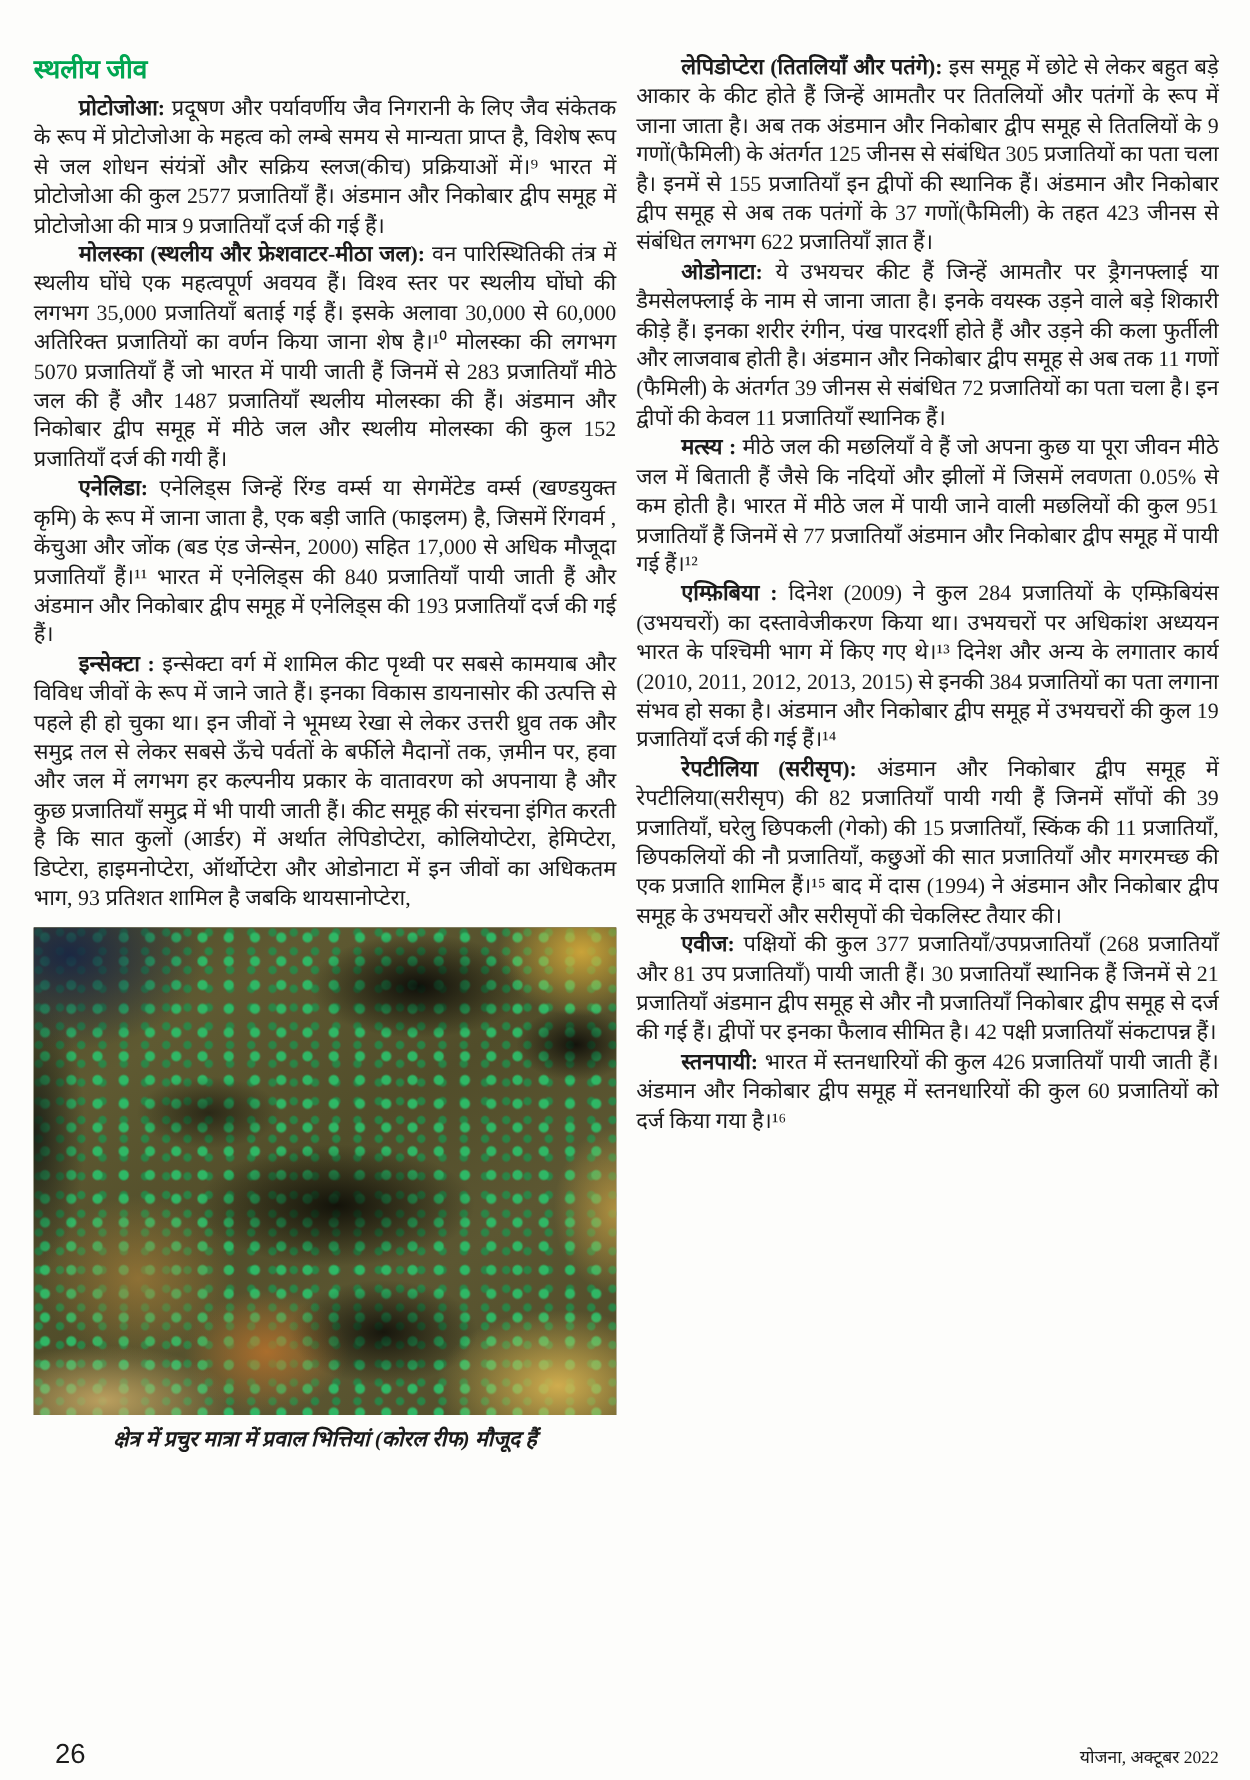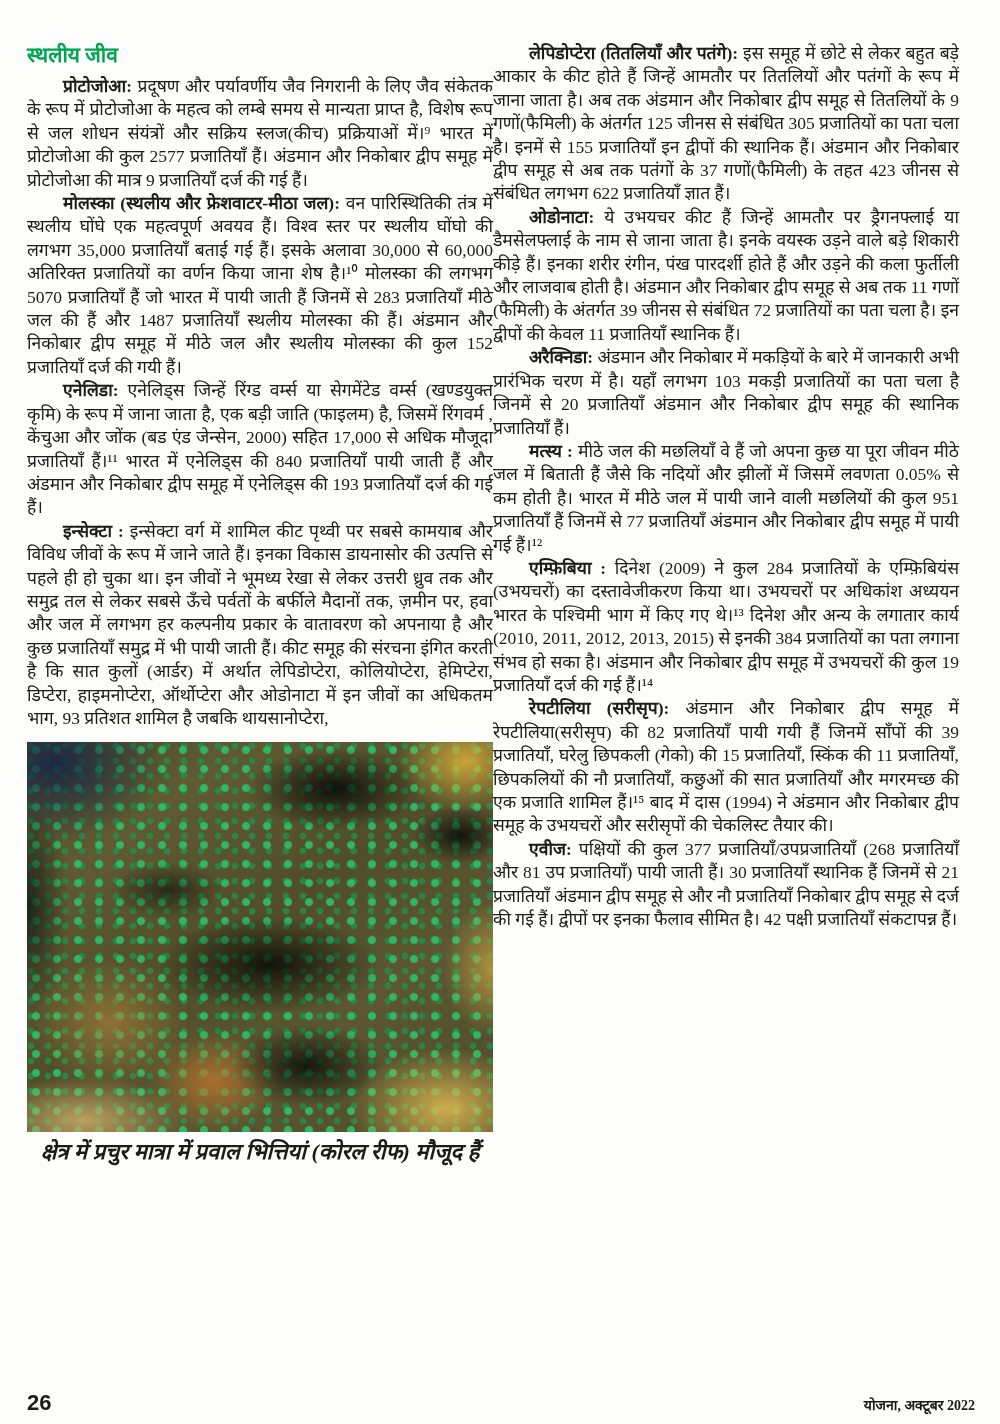--- a/index.html
+++ b/index.html
@@ -7,20 +7,21 @@
     position:relative;
     width:1000px;height:1424px;
     margin:0 auto;
     background:#fdfdfb;
     font-family:"Liberation Serif", serif;
     color:#1b1b1b;
     overflow:hidden;
   }
   .columns{
     display:flex;
+    gap:16px;
     padding:42px 25px 0 27px;
   }
   .col{width:466px;}
   .heading{
     margin:0 0 7px 0;
     font-size:21px;
     font-weight:bold;
     color:#00a651;
     line-height:26px;
   }
@@ -66,30 +67,30 @@
     background-repeat:
       no-repeat,no-repeat,no-repeat,no-repeat,no-repeat,no-repeat,no-repeat,
       no-repeat,no-repeat,no-repeat,no-repeat,no-repeat,no-repeat,
       repeat, repeat, no-repeat;
   }
   figcaption{
     margin-top:9px;
     text-align:center;
     font-style:italic;
     font-weight:600;
-    font-size:22px;
+    font-size:17px;
     line-height:22px;
   }
   .footer{
     position:absolute;
-    left:27px;right:25px;bottom:8px;
+    left:44px;right:25px;bottom:8px;
     display:flex;
     justify-content:space-between;
     align-items:baseline;
-    font-weight:bold;
+    font-weight:normal;
   }
   .page-num{
     font-family:"Liberation Sans", sans-serif;
     font-size:22px;
   }
   .issue{font-size:14px;}
 </style>
 </head>
 <body>
 
@@ -112,30 +113,30 @@
         <figcaption>क्षेत्र में प्रचुर मात्रा में प्रवाल भित्तियां (कोरल रीफ) मौजूद हैं</figcaption>
       </figure>
     </div>
 
     <div class="col">
 
       <p class="body-para"><span class="lead">लेपिडोप्टेरा (तितलियाँ और पतंगे):</span><span> इस समूह में छोटे से लेकर बहुत बड़े आकार के कीट होते हैं जिन्हें आमतौर पर तितलियों और पतंगों के रूप में जाना जाता है। अब तक अंडमान और निकोबार द्वीप समूह से तितलियों के 9 गणों(फैमिली) के अंतर्गत 125 जीनस से संबंधित 305 प्रजातियों का पता चला है। इनमें से 155 प्रजातियाँ इन द्वीपों की स्थानिक हैं। अंडमान और निकोबार द्वीप समूह से अब तक पतंगों के 37 गणों(फैमिली) के तहत 423 जीनस से संबंधित लगभग 622 प्रजातियाँ ज्ञात हैं।</span></p>
 
       <p class="body-para"><span class="lead">ओडोनाटा:</span><span> ये उभयचर कीट हैं जिन्हें आमतौर पर ड्रैगनफ्लाई या डैमसेलफ्लाई के नाम से जाना जाता है। इनके वयस्क उड़ने वाले बड़े शिकारी कीड़े हैं। इनका शरीर रंगीन, पंख पारदर्शी होते हैं और उड़ने की कला फुर्तीली और लाजवाब होती है। अंडमान और निकोबार द्वीप समूह से अब तक 11 गणों (फैमिली) के अंतर्गत 39 जीनस से संबंधित 72 प्रजातियों का पता चला है। इन द्वीपों की केवल 11 प्रजातियाँ स्थानिक हैं।</span></p>
 
-      <p class="body-para"><span class="lead">अरैक्निडा:</span><span> अंडमान और निकोबार में मकड़ियों के बारे में जानकारी अभी प्रारंभिक चरण में है। यहाँ लगभग 103 मकड़ी प्रजातियों का पता चला है जिनमें से 20 प्रजातियाँ अंडमान और निकोबार द्वीप समूह की स्थानिक प्रजातियाँ हैं।</span></p>
 
       <p class="body-para"><span class="lead">मत्स्य :</span><span> मीठे जल की मछलियाँ वे हैं जो अपना कुछ या पूरा जीवन मीठे जल में बिताती हैं जैसे कि नदियों और झीलों में जिसमें लवणता 0.05% से कम होती है। भारत में मीठे जल में पायी जाने वाली मछलियों की कुल 951 प्रजातियाँ हैं जिनमें से 77 प्रजातियाँ अंडमान और निकोबार द्वीप समूह में पायी गई हैं।¹²</span></p>
 
       <p class="body-para"><span class="lead">एम्फ़िबिया :</span><span> दिनेश (2009) ने कुल 284 प्रजातियों के एम्फ़िबियंस (उभयचरों) का दस्तावेजीकरण किया था। उभयचरों पर अधिकांश अध्ययन भारत के पश्चिमी भाग में किए गए थे।¹³ दिनेश और अन्य के लगातार कार्य (2010, 2011, 2012, 2013, 2015) से इनकी 384 प्रजातियों का पता लगाना संभव हो सका है। अंडमान और निकोबार द्वीप समूह में उभयचरों की कुल 19 प्रजातियाँ दर्ज की गई हैं।¹⁴</span></p>
 
       <p class="body-para"><span class="lead">रेपटीलिया (सरीसृप):</span><span> अंडमान और निकोबार द्वीप समूह में रेपटीलिया(सरीसृप) की 82 प्रजातियाँ पायी गयी हैं जिनमें साँपों की 39 प्रजातियाँ, घरेलु छिपकली (गेको) की 15 प्रजातियाँ, स्किंक की 11 प्रजातियाँ, छिपकलियों की नौ प्रजातियाँ, कछुओं की सात प्रजातियाँ और मगरमच्छ की एक प्रजाति शामिल हैं।¹⁵ बाद में दास (1994) ने अंडमान और निकोबार द्वीप समूह के उभयचरों और सरीसृपों की चेकलिस्ट तैयार की।</span></p>
 
       <p class="body-para"><span class="lead">एवीज:</span><span> पक्षियों की कुल 377 प्रजातियाँ/उपप्रजातियाँ (268 प्रजातियाँ और 81 उप प्रजातियाँ) पायी जाती हैं। 30 प्रजातियाँ स्थानिक हैं जिनमें से 21 प्रजातियाँ अंडमान द्वीप समूह से और नौ प्रजातियाँ निकोबार द्वीप समूह से दर्ज की गई हैं। द्वीपों पर इनका फैलाव सीमित है। 42 पक्षी प्रजातियाँ संकटापन्न हैं।</span></p>
 
+      <p class="body-para"><span class="lead">स्तनपायी:</span><span> भारत में स्तनधारियों की कुल 426 प्रजातियाँ पायी जाती हैं। अंडमान और निकोबार द्वीप समूह में स्तनधारियों की कुल 60 प्रजातियों को दर्ज किया गया है।¹⁶</span></p>
     </div>
 
   </div>
 
   <div class="footer">
     <span class="page-num">26</span>
     <span class="issue">योजना, अक्टूबर 2022</span>
   </div>
 </div>
 

